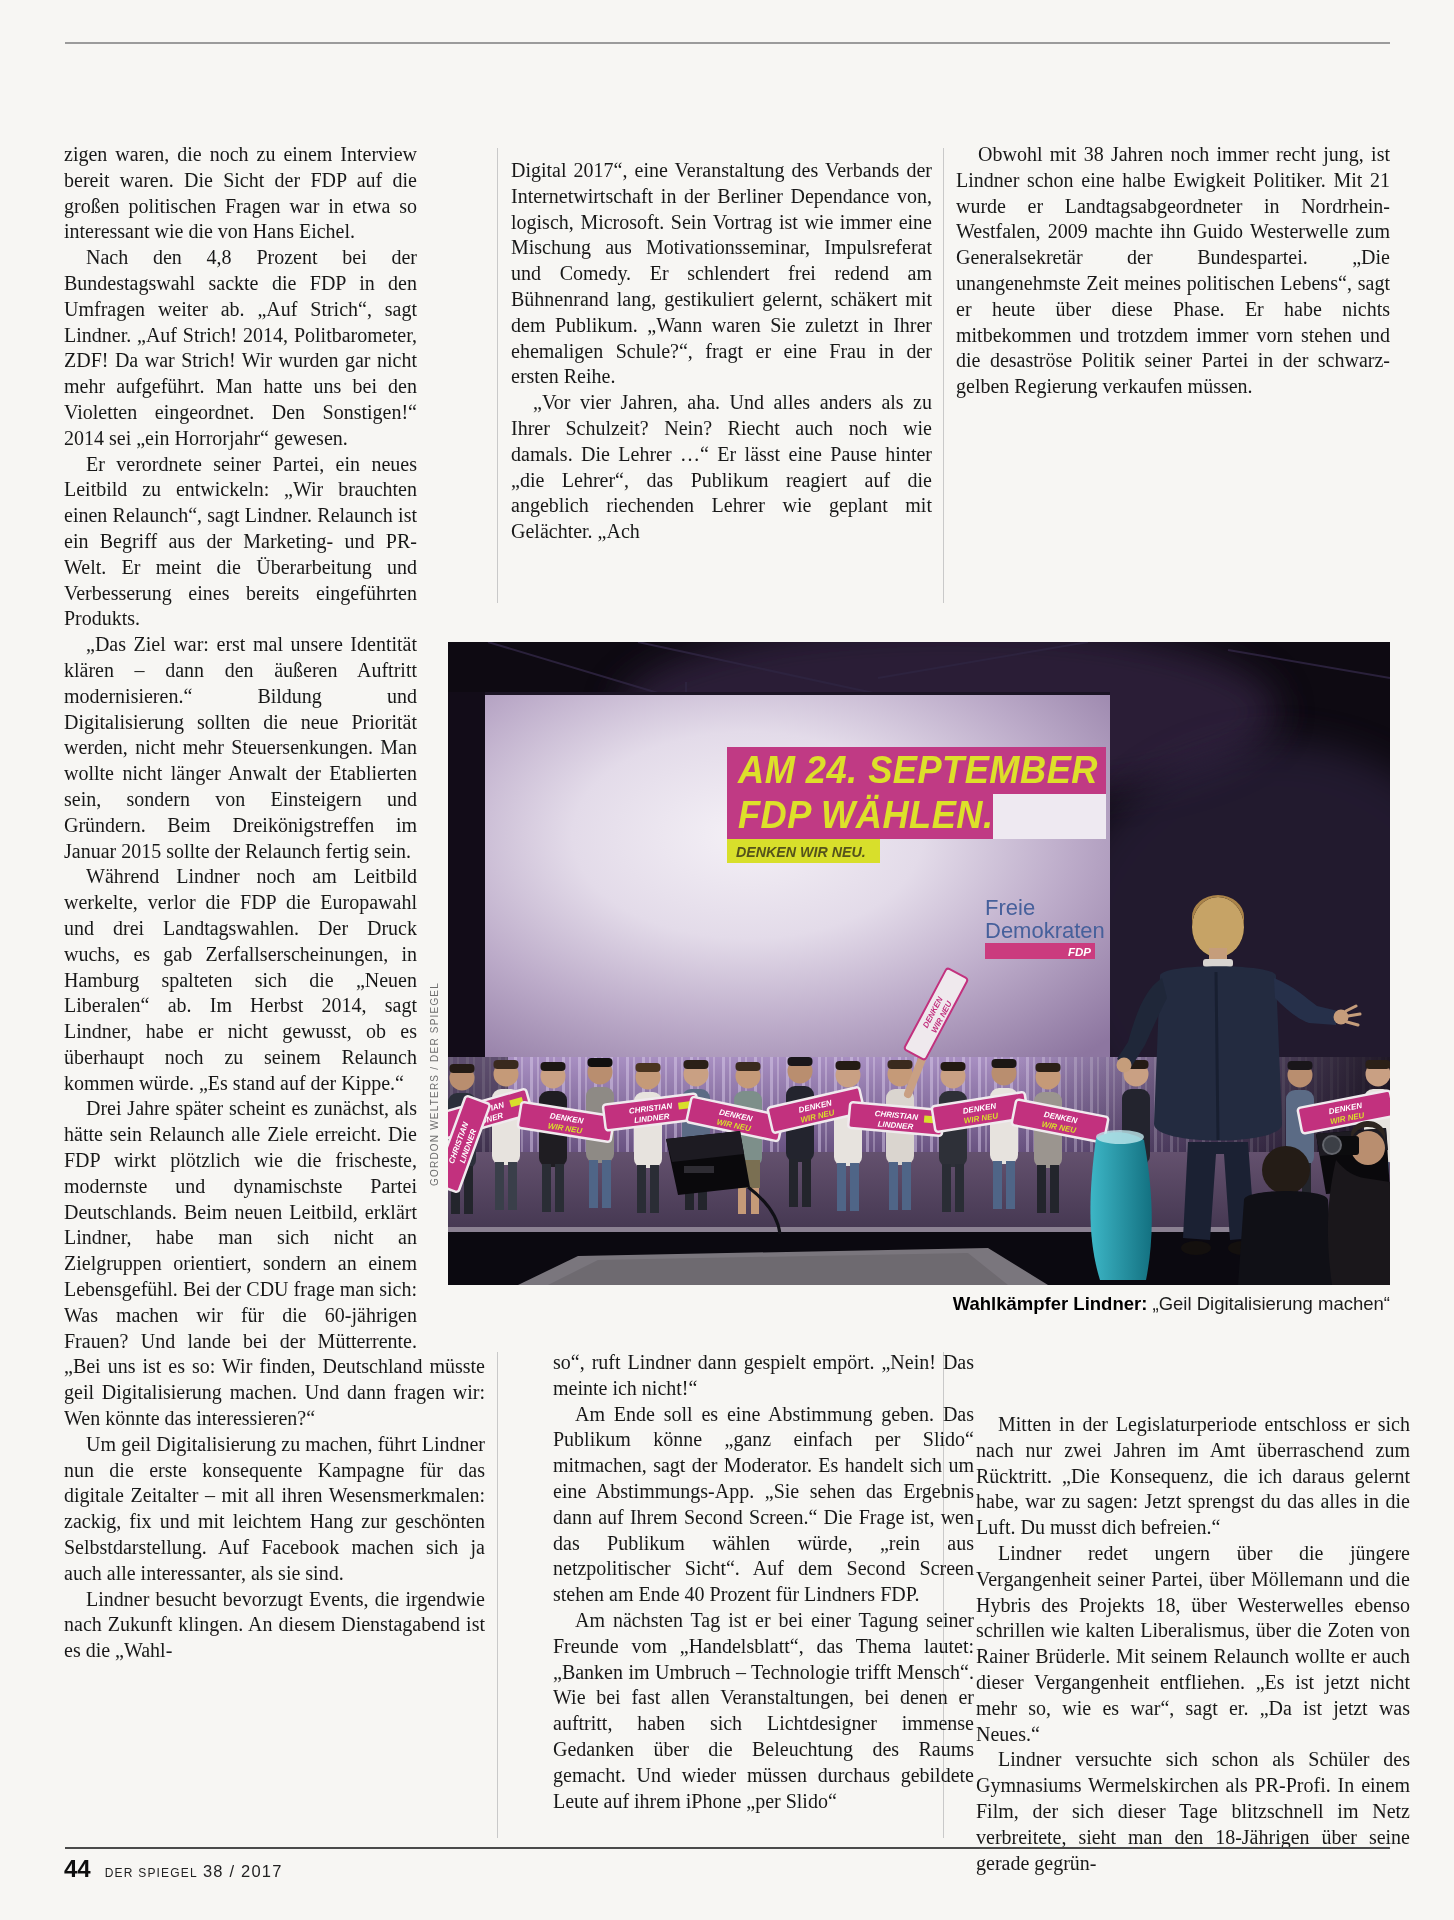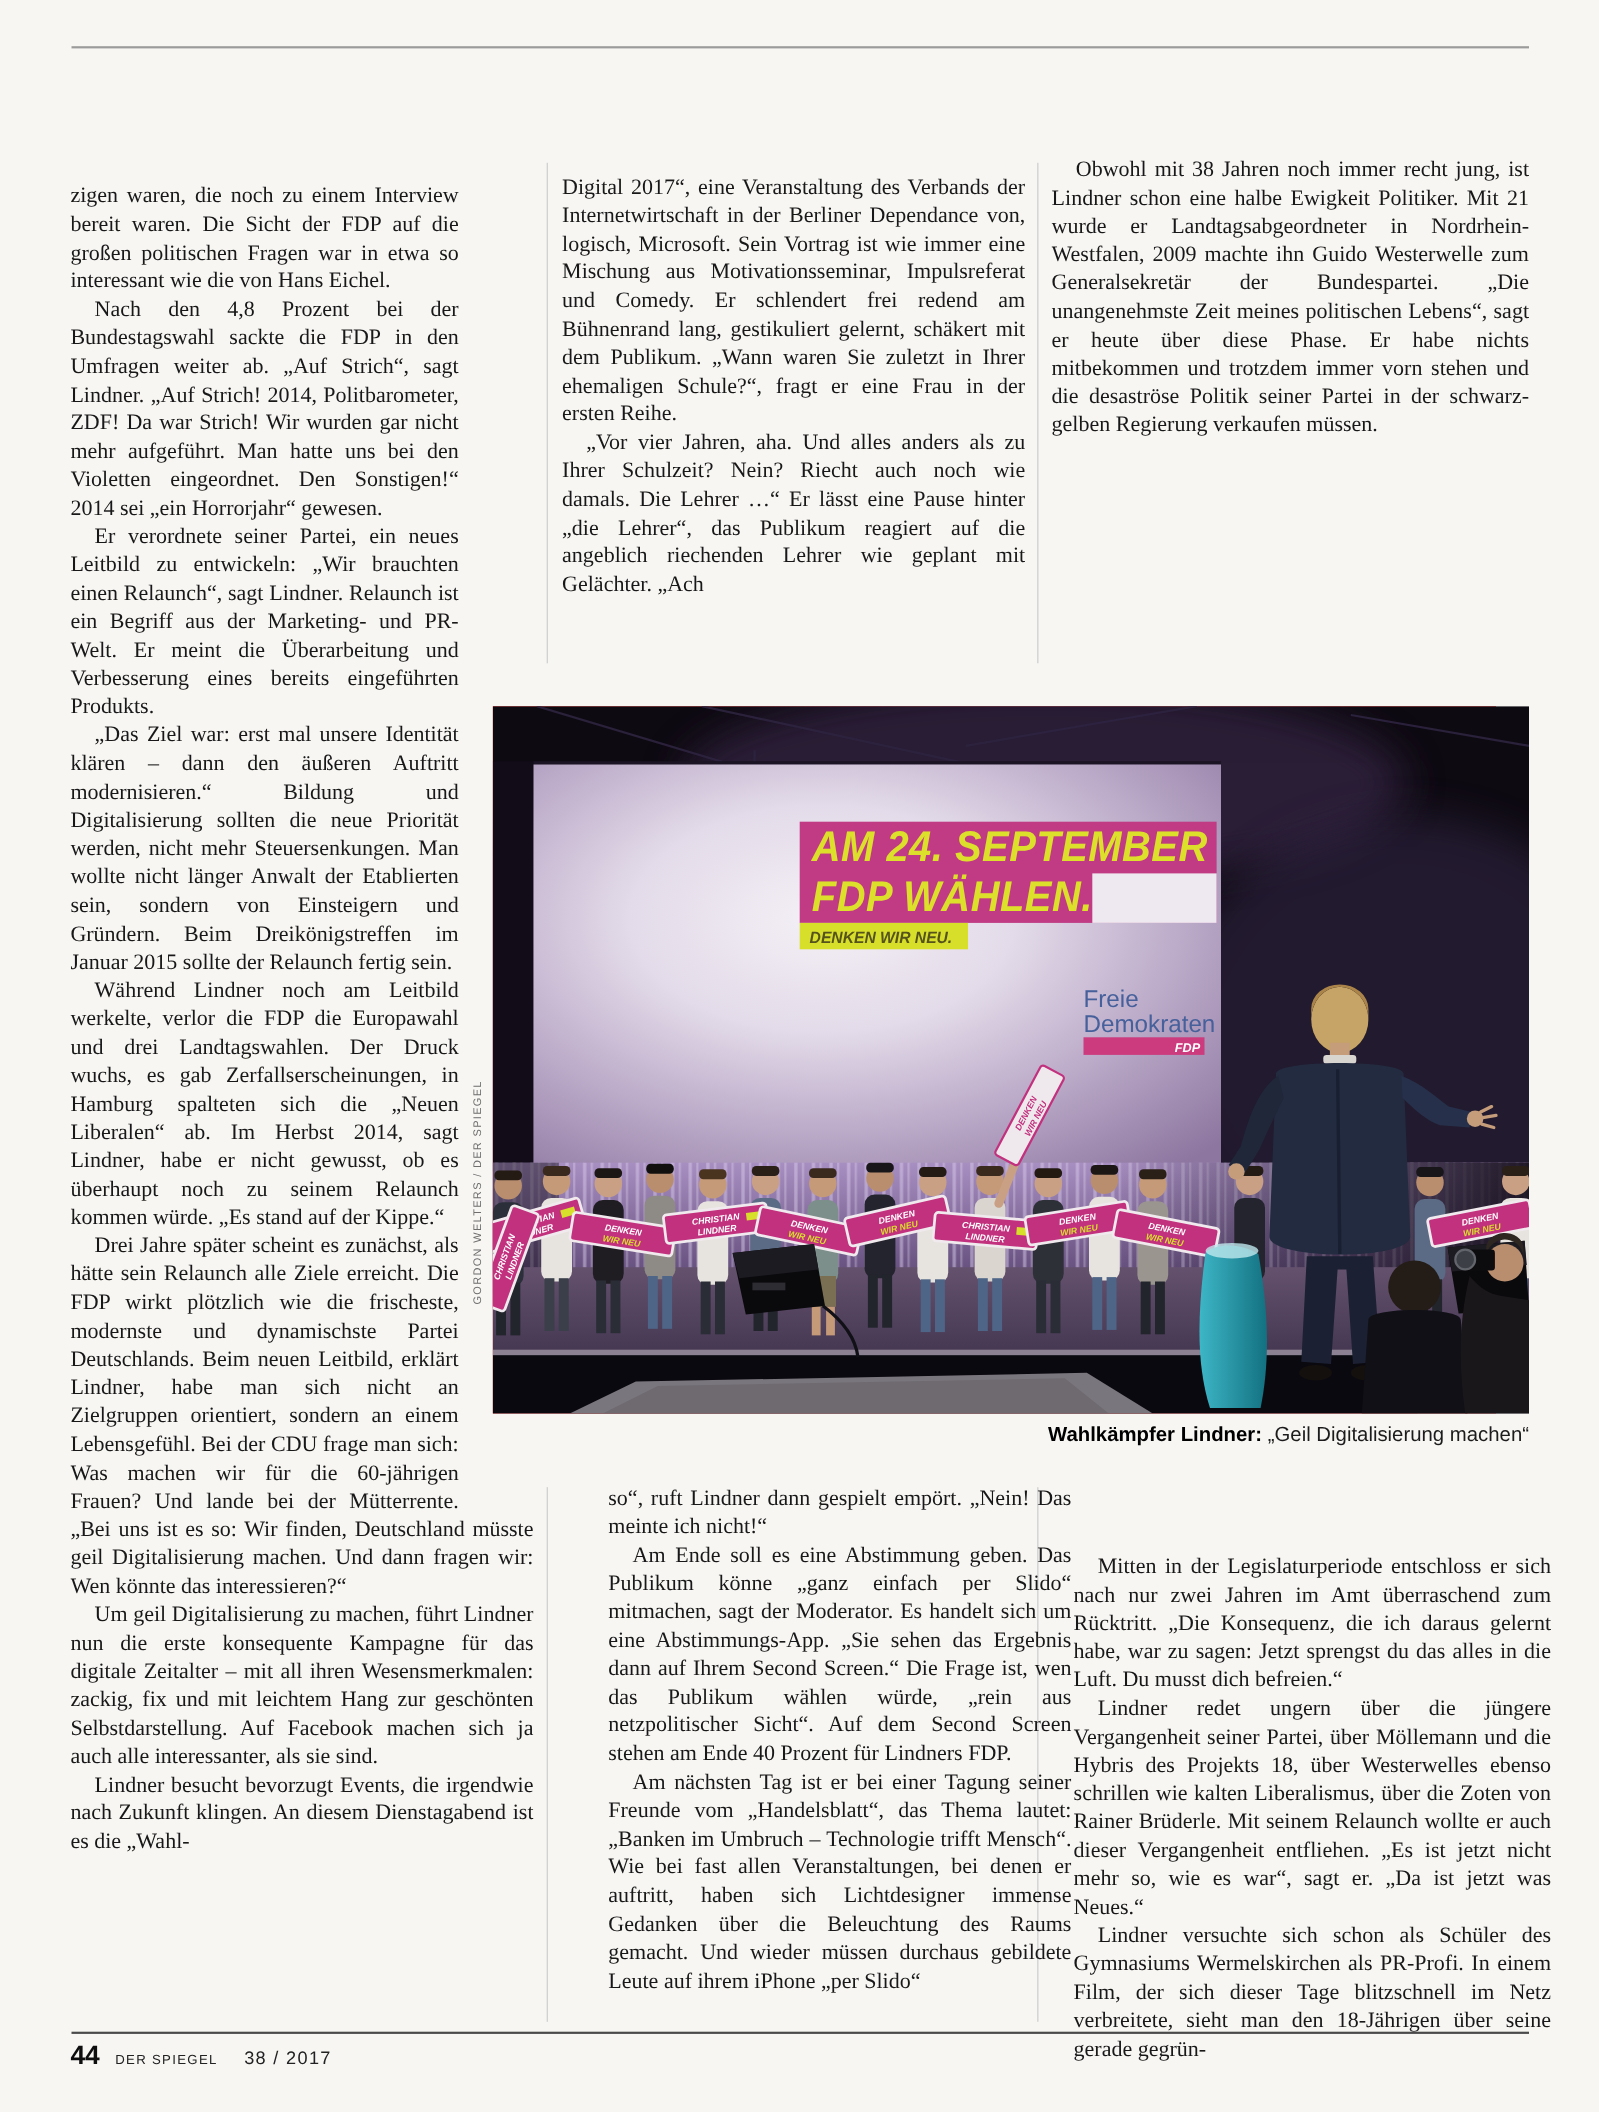--- a/index.html
+++ b/index.html
@@ -12,21 +12,21 @@
   .vrule{position:absolute;background:#c9c9c9;width:1px;}
   .col{
     position:absolute;
     font-size:20px;line-height:25.8px;color:#181818;
     text-align:justify;
     hyphens:auto;-webkit-hyphens:auto;
     overflow:hidden;
   }
   .col p{margin:0;}
   .col p.ind{text-indent:22px;}
-  #col1{left:64px;top:142px;width:421px;height:1706px;margin-top:24px;}
+  #col1{left:64px;top:142px;width:421px;height:1706px;}
   #col1 .notch{float:right;width:68px;height:697px;margin-top:505px;}
   #col2top{left:511px;top:158px;width:421px;height:470px;}
   #col3top{left:956px;top:142px;width:434px;height:470px;}
   #col2bot{left:511px;top:1350px;width:421px;height:492px;margin-left:42px;}
   #col3bot{left:956px;top:1412px;width:434px;height:492px;margin-left:20px;}
   #photo{position:absolute;left:448px;top:642px;width:912px;height:643px;background:#ef4444;}
   #photo svg{display:block;width:942px;height:643px;}
   #credit{
     position:absolute;left:429px;top:1186px;
     transform:rotate(-90deg);transform-origin:0 0;
@@ -38,21 +38,21 @@
     font-family:"Liberation Sans",sans-serif;font-size:18.5px;color:#1c1c1c;
   }
   #caption .lead{font-weight:bold;color:#000;}
   #footer{
     position:absolute;left:64px;top:1855px;
     font-family:"Liberation Sans",sans-serif;color:#222;
     display:flex;align-items:baseline;
   }
   #footer .pagenum{font-size:24px;font-weight:bold;color:#0e0e0e;}
   #footer .mag{font-size:12px;letter-spacing:1.2px;margin-left:14px;}
-  #footer .issue{font-size:16.5px;letter-spacing:1.2px;margin-left:24px;}
+  #footer .issue{font-size:16.5px;letter-spacing:1.2px;margin-left:5px;}
 </style>
 </head>
 <body>
 
 <div class="hrule" style="left:65px;top:42px;width:1325px;"></div>
 
 <div class="vrule" style="left:497px;top:148px;height:455px;"></div>
 <div class="vrule" style="left:943px;top:148px;height:455px;"></div>
 <div class="vrule" style="left:497px;top:1352px;height:486px;"></div>
 <div class="vrule" style="left:943px;top:1352px;height:486px;"></div>

